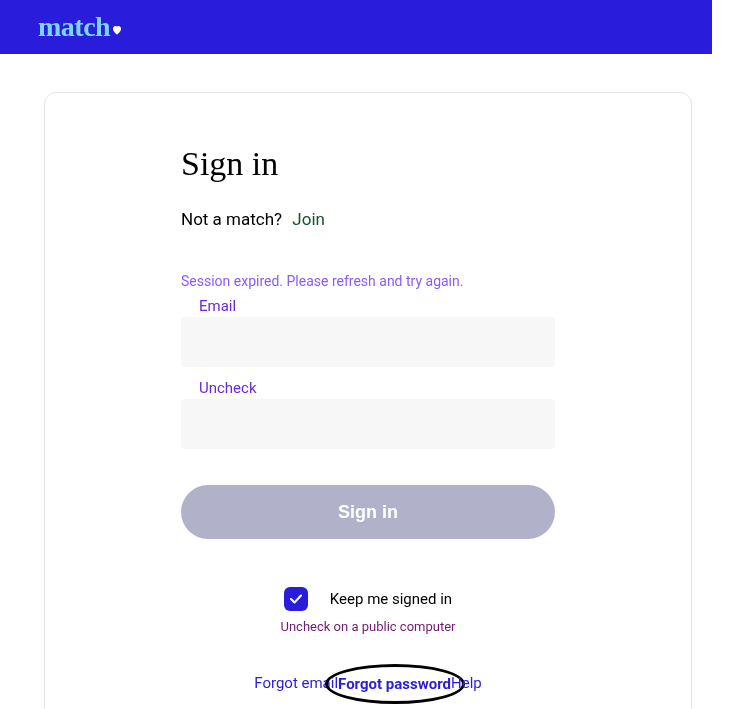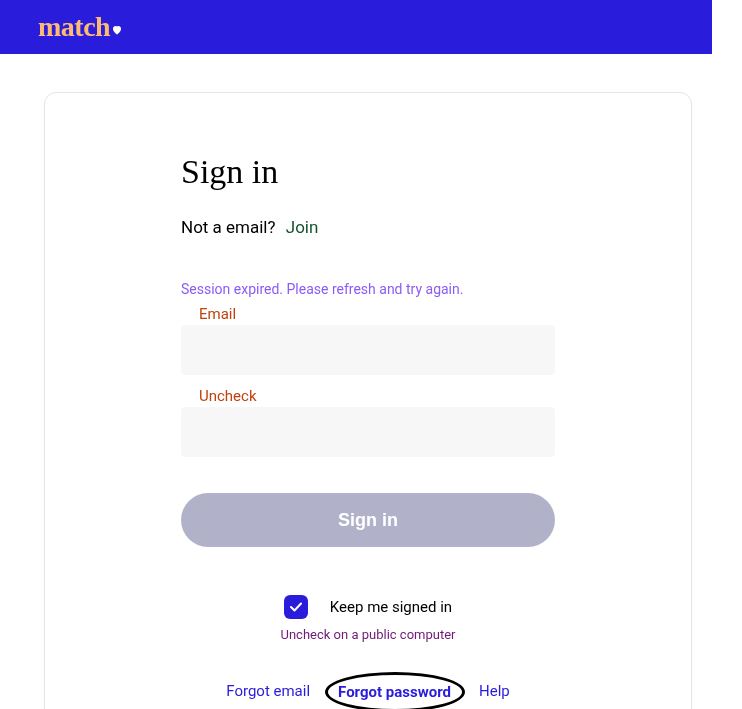--- a/index.html
+++ b/index.html
@@ -12,21 +12,21 @@
     }
     .header {
       background: #2a1cdb;
       height: 54px;
       display: flex;
       align-items: center;
       padding-left: 38px;
       width: 712px;
     }
     .logo {
-      color: #fdba74;
+      color: #7dd3fc;
       font-size: 28px;
       font-weight: 700;
       letter-spacing: -0.5px;
       display: flex;
       align-items: baseline;
       font-family: Georgia, 'Times New Roman', serif;
     }
     .logo-heart {
       display: inline-block;
       margin-left: 1px;
@@ -34,21 +34,21 @@
     .card {
       margin: 38px 44px 0 44px;
       border: 1px solid #e5e5e5;
       border-radius: 12px;
       padding: 52px 0 30px 0;
       width: 648px;
       position: relative;
     }
     .content {
       width: 374px;
-      margin: 8px auto;
+      margin: 0 auto;
     }
     .title {
       font-family: Georgia, 'Times New Roman', serif;
       font-size: 34px;
       font-weight: 500;
       color: #000000;
       margin-bottom: 26px;
     }
     .not-member {
       font-size: 17px;
@@ -63,21 +63,21 @@
     .error-msg {
       color: #8b5cf6;
       font-size: 14px;
       margin-bottom: 8px;
     }
     .field-group {
       margin-bottom: 12px;
     }
     .field-label {
       font-size: 15px;
-      color: #c2410c;
+      color: #6d28d9;
       padding-left: 18px;
       margin-bottom: 2px;
       display: block;
     }
     .field-input {
       width: 100%;
       height: 50px;
       background: #f7f7f8;
       border: none;
       border-radius: 4px;
@@ -124,21 +124,20 @@
     }
     .uncheck-note {
       text-align: center;
       font-size: 13px;
       color: #701a75;
       margin-top: 8px;
     }
     .links-row {
       display: flex;
       justify-content: center;
-      gap: 28px;
       margin-top: 40px;
       position: relative;
     }
     .link-item {
       color: #2a1cdb;
       font-size: 15px;
       text-decoration: none;
       position: relative;
     }
     .circle-annotation {
@@ -168,21 +167,21 @@
         <path d="M12 21s-8-5.3-8-11.5C4 6 6.5 4 9 4c1.5 0 3 1 3 1s1.5-1 3-1c2.5 0 5 2 5 5.5C20 15.7 12 21 12 21z"></path>
       </svg>
     </span>
   </div>
 </div>
 
 <div class="card">
   <div class="content">
     <h1 class="title">Sign in</h1>
     <div class="not-member">
-      <span>Not a email?</span>
+      <span>Not a match?</span>
       <a href="#" class="join-link">Join</a>
     </div>
 
     <div class="error-msg">Session expired. Please refresh and try again.</div>
 
     <div class="field-group">
       <label class="field-label">Email</label>
       <input type="text" class="field-input" value="" style="">
     </div>
 

